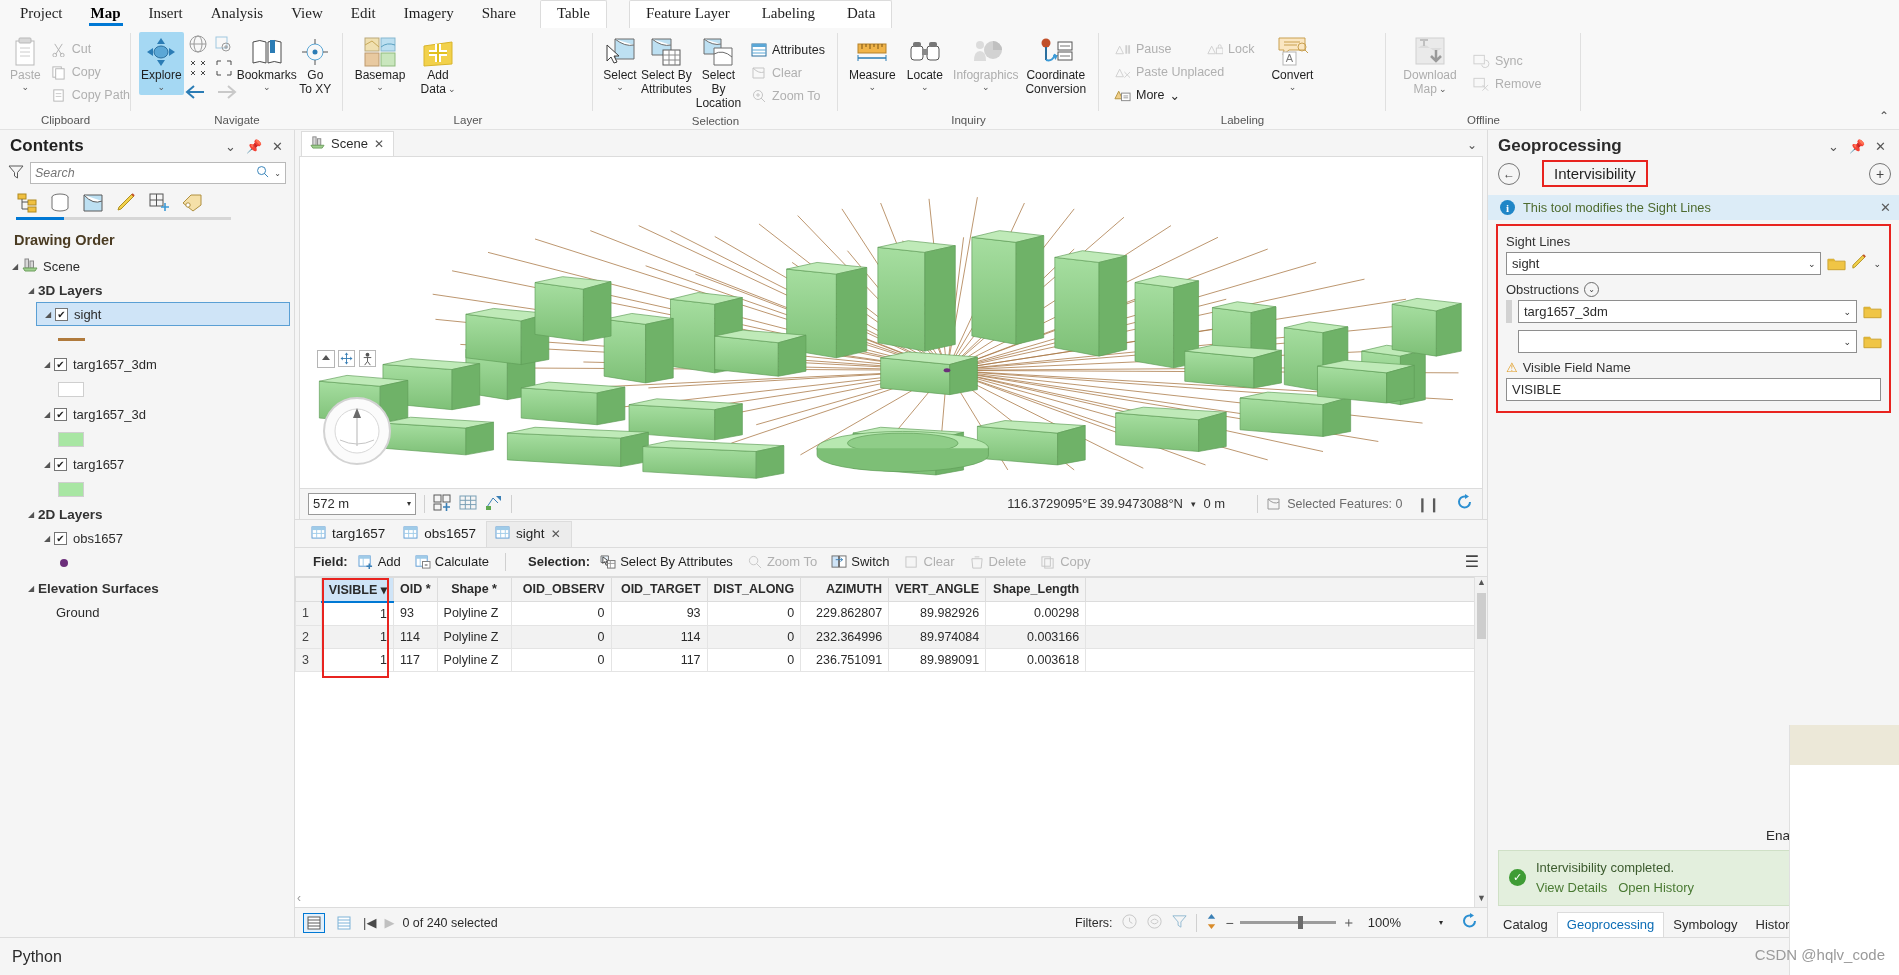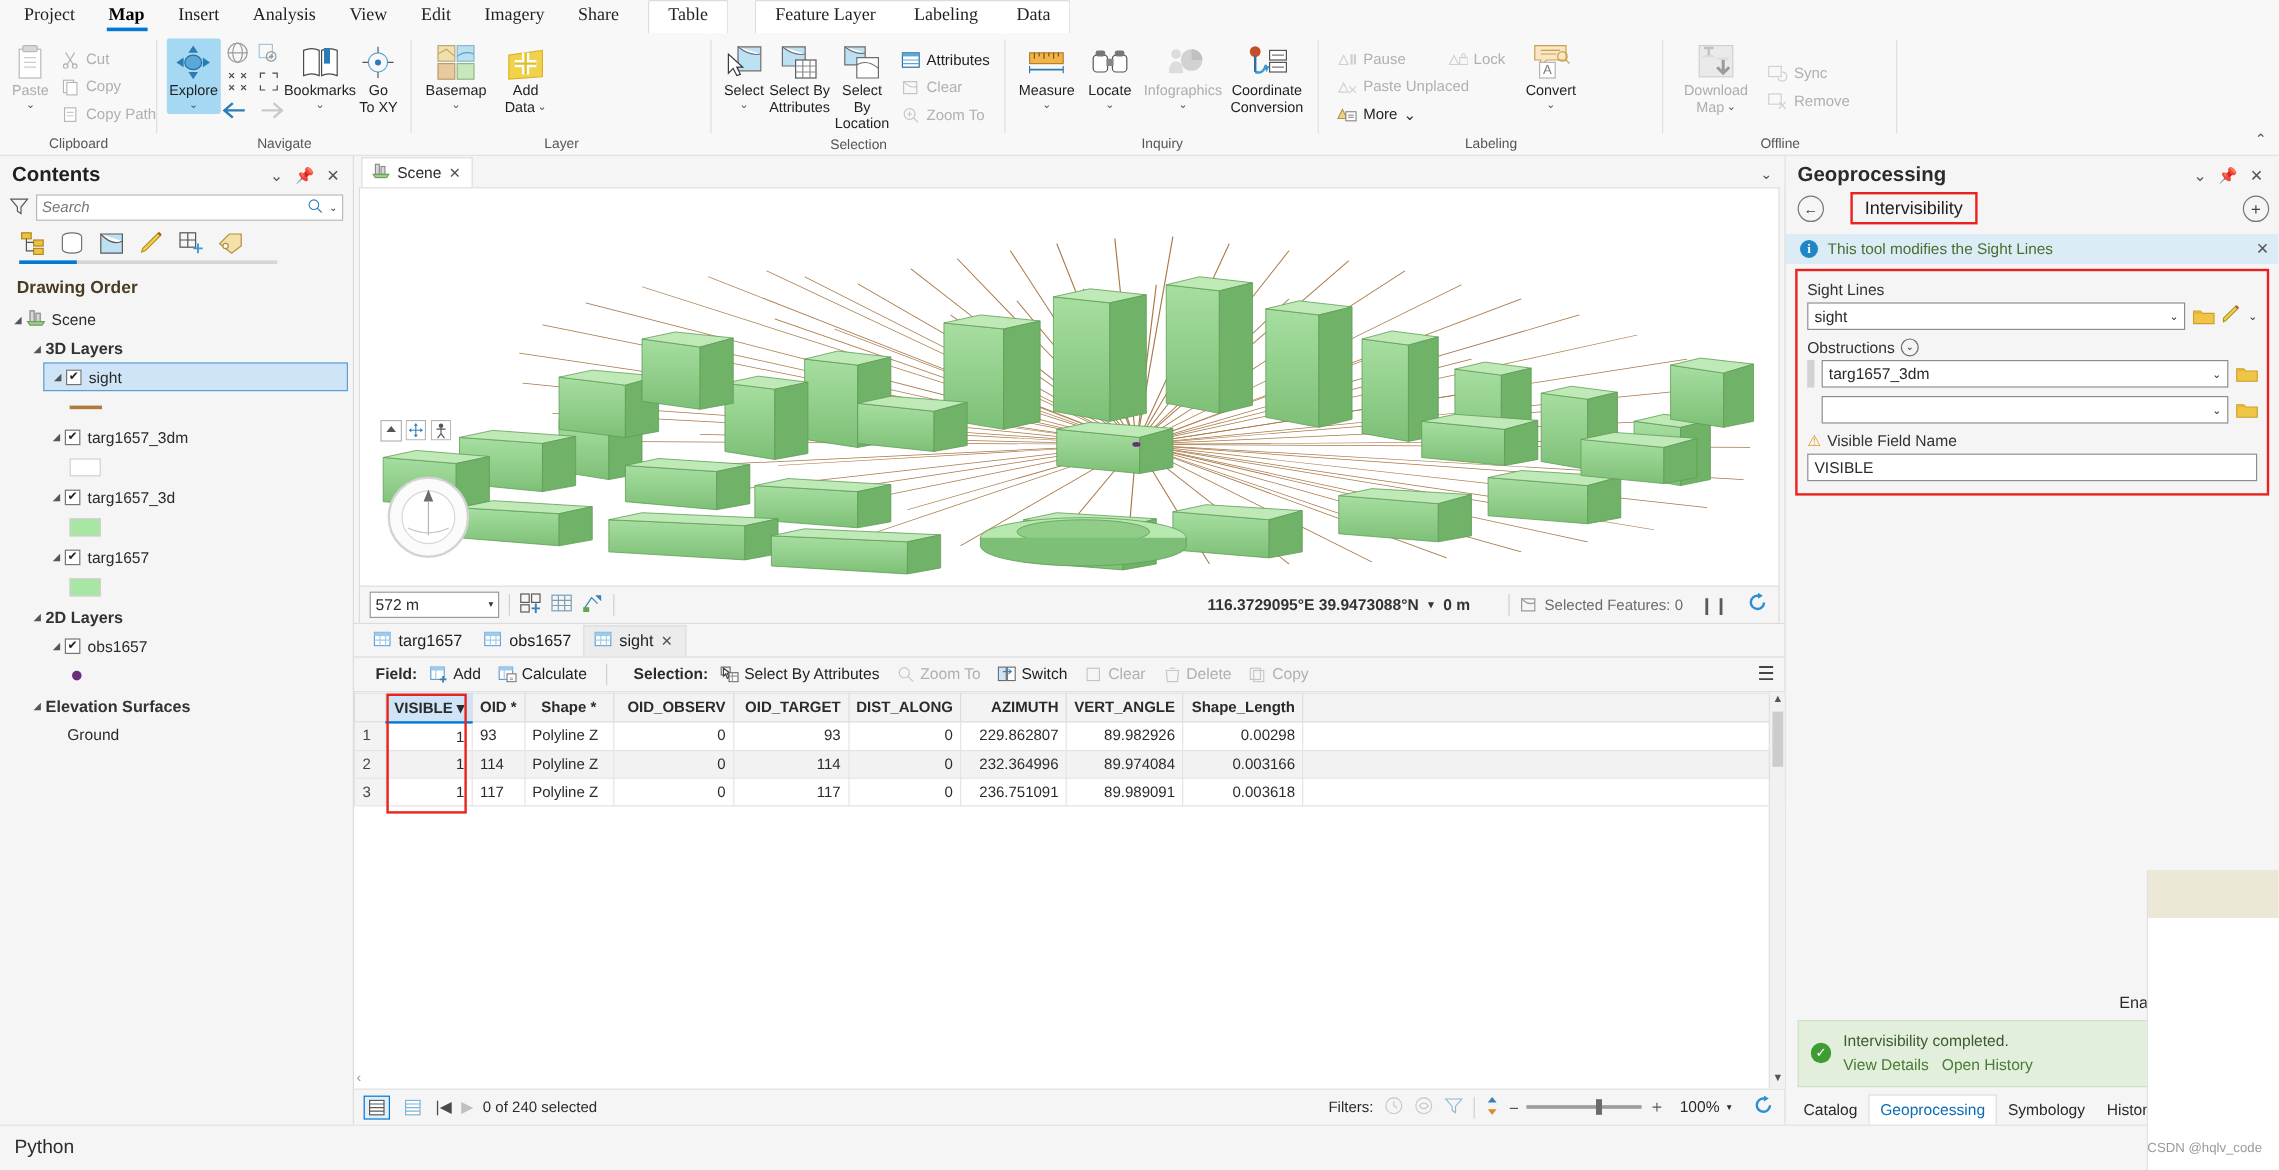--- a/index.html
+++ b/index.html
@@ -75,21 +75,21 @@
   .scene-svg { position:absolute; inset:0; width:100%; height:100%; }
   .nav-compass { position:absolute; left:22px; bottom:22px; width:70px; height:70px; }
   .zoom-nub { position:absolute; left:17px; bottom:120px; width:18px; height:18px; background:#fff; border:1px solid #b5b5b5;
               display:flex; align-items:center; justify-content:center; font-size:10px;}
   .tinyicons { position:absolute; left:38px; bottom:118px; display:flex; gap:4px; }
 
   .scene-status { height:30px; display:flex; align-items:center; gap:8px; padding:0 8px; background:#f5f5f5; border-left:1px solid #dcdcdc;border-right:1px solid #dcdcdc; margin:0 4px;}
   .scale-combo { display:flex; align-items:center; border:1px solid #9a9a9a; background:#fff; height:22px; width:108px; padding:0 4px; font-size:13px;}
   .scale-combo .arw { margin-left:auto; font-size:8px; color:#333;}
   .st-sep { width:1px; height:18px; background:#d0d0d0;}
-  .coord { margin-left:auto; display:flex; align-items:center; gap:8px; font-size:13px; color:#333;font-weight:bold;}
+  .coord { margin-left:auto; display:flex; align-items:center; gap:8px; font-size:13px; color:#333;}
   .sel-feat { display:flex; align-items:center; gap:5px; font-size:12.5px; color:#6b6b6b;}
 
   
   .tbl-tabs { height:28px; display:flex; align-items:flex-end; padding-left:8px; background:#f5f5f5; border-top:1px solid #dcdcdc;}
   .ttab { display:flex; align-items:center; gap:6px; padding:4px 10px 5px 8px; font-size:13.5px; color:#1f1f1f;}
   .ttab.active { background:#ececec; border:1px solid #dcdcdc; border-bottom:none;}
   .tbl-toolbar { height:30px; display:flex; align-items:center; gap:6px; padding:0 8px; background:#f5f5f5; border-top:1px solid #dcdcdc; border-bottom:1px solid #dcdcdc;}
   .tb-lab { font-weight:bold; font-size:13px;margin-left:10px; }
   .tb-item { display:flex; align-items:center; gap:4px; font-size:13px; color:#1f1f1f; padding:2px 4px;}
   .tb-item.disabled { color:#b0b0b0;}
@@ -100,21 +100,21 @@
   table.grid td { border:1px solid #e4e4e4; padding:4px 6px; white-space:nowrap;}
   table.grid tr.alt td { background:#f2f2f2;}
   td.num, th.num { text-align:right;}
   .rowhdr { background:#f3f3f3; width:26px; text-align:left; color:#444;}
   .tbl-status { height:30px; display:flex; align-items:center; gap:8px; padding:0 8px; background:#f5f5f5; border-top:1px solid #dcdcdc;}
   .viewbtn { width:22px; height:20px; border:1px solid transparent; display:flex; align-items:center; justify-content:center;}
   .viewbtn.on { border:1px solid #0078d4; background:#e3f0fb;}
   .zoomslider { display:flex; align-items:center; gap:6px; }
   .zs-track { width:96px; height:3px; background:#9c9c9c; position:relative;}
   .zs-thumb { position:absolute; left:58px; top:-5px; width:5px; height:13px; background:#6b6b6b;}
-  .zoom-combo { display:flex; align-items:center; border:1px solid transparent; font-size:13px; padding:0 3px;}
+  .zoom-combo { display:flex; align-items:center; border:1px solid transparent; font-size:13px; padding:0 3px;gap:32px;}
 
   
   .gp { width:412px; flex:none; background:#f5f5f5; border-left:1px solid #dcdcdc; display:flex; flex-direction:column; }
   .gp-head { display:flex; align-items:center; padding:6px 8px 2px 10px;}
   .gp-title { font-size:17px; font-weight:bold; flex:1;}
   .gp-nav { display:flex; align-items:center; padding:2px 8px 8px 10px; position:relative;}
   .circle-btn { width:22px; height:22px; border-radius:50%; border:1px solid #767676; display:flex; align-items:center; justify-content:center; font-size:12px; color:#444;}
   .tool-name-box { border:2px solid #e8231f; padding:3px 10px; font-size:15px; margin-left:22px; color:#1f1f1f;}
   .gp-info { background:#dcecf7; display:flex; align-items:center; gap:8px; padding:5px 8px 5px 12px; font-size:12.8px; color:#4e6b2f;}
   .gp-info .ico { width:15px; height:15px; border-radius:50%; background:#1f86c7; color:#fff; display:flex; align-items:center; justify-content:center; font-size:11px; font-weight:bold; font-family:"Liberation Serif",serif;}
@@ -143,21 +143,21 @@
   .gbt { padding:4px 9px 5px 9px; white-space:nowrap;}
   .gbt.active { background:#fff; border:1px solid #dcdcdc; border-bottom:none; color:#0b6cb5;}
 
   
   .pybar { height:38px; background:#f5f5f5; border-top:1px solid #dcdcdc; display:flex; align-items:center; padding-left:12px;}
   .pybar .t { font-size:16px; color:#2b2b2b;}
 
   
   .rt-overlay { position:absolute; right:0; top:725px; width:110px; height:250px; background:#fff; border-left:1px solid #e0e0e0;}
   .rt-overlay .band { height:40px; background:#ece8d8;}
-  .watermark { position:absolute; right:14px; bottom:12px; font-size:11px; color:#9a9a9a;}
+  .watermark { position:absolute; right:14px; bottom:12px; font-size:15px; color:#9a9a9a;}
 </style>
 </head>
 <body>
 
 <div class="ribbon-tabs">
   <div class="rtab">Project</div>
   <div class="rtab active">Map</div>
   <div class="rtab">Insert</div>
   <div class="rtab">Analysis</div>
   <div class="rtab">View</div>

